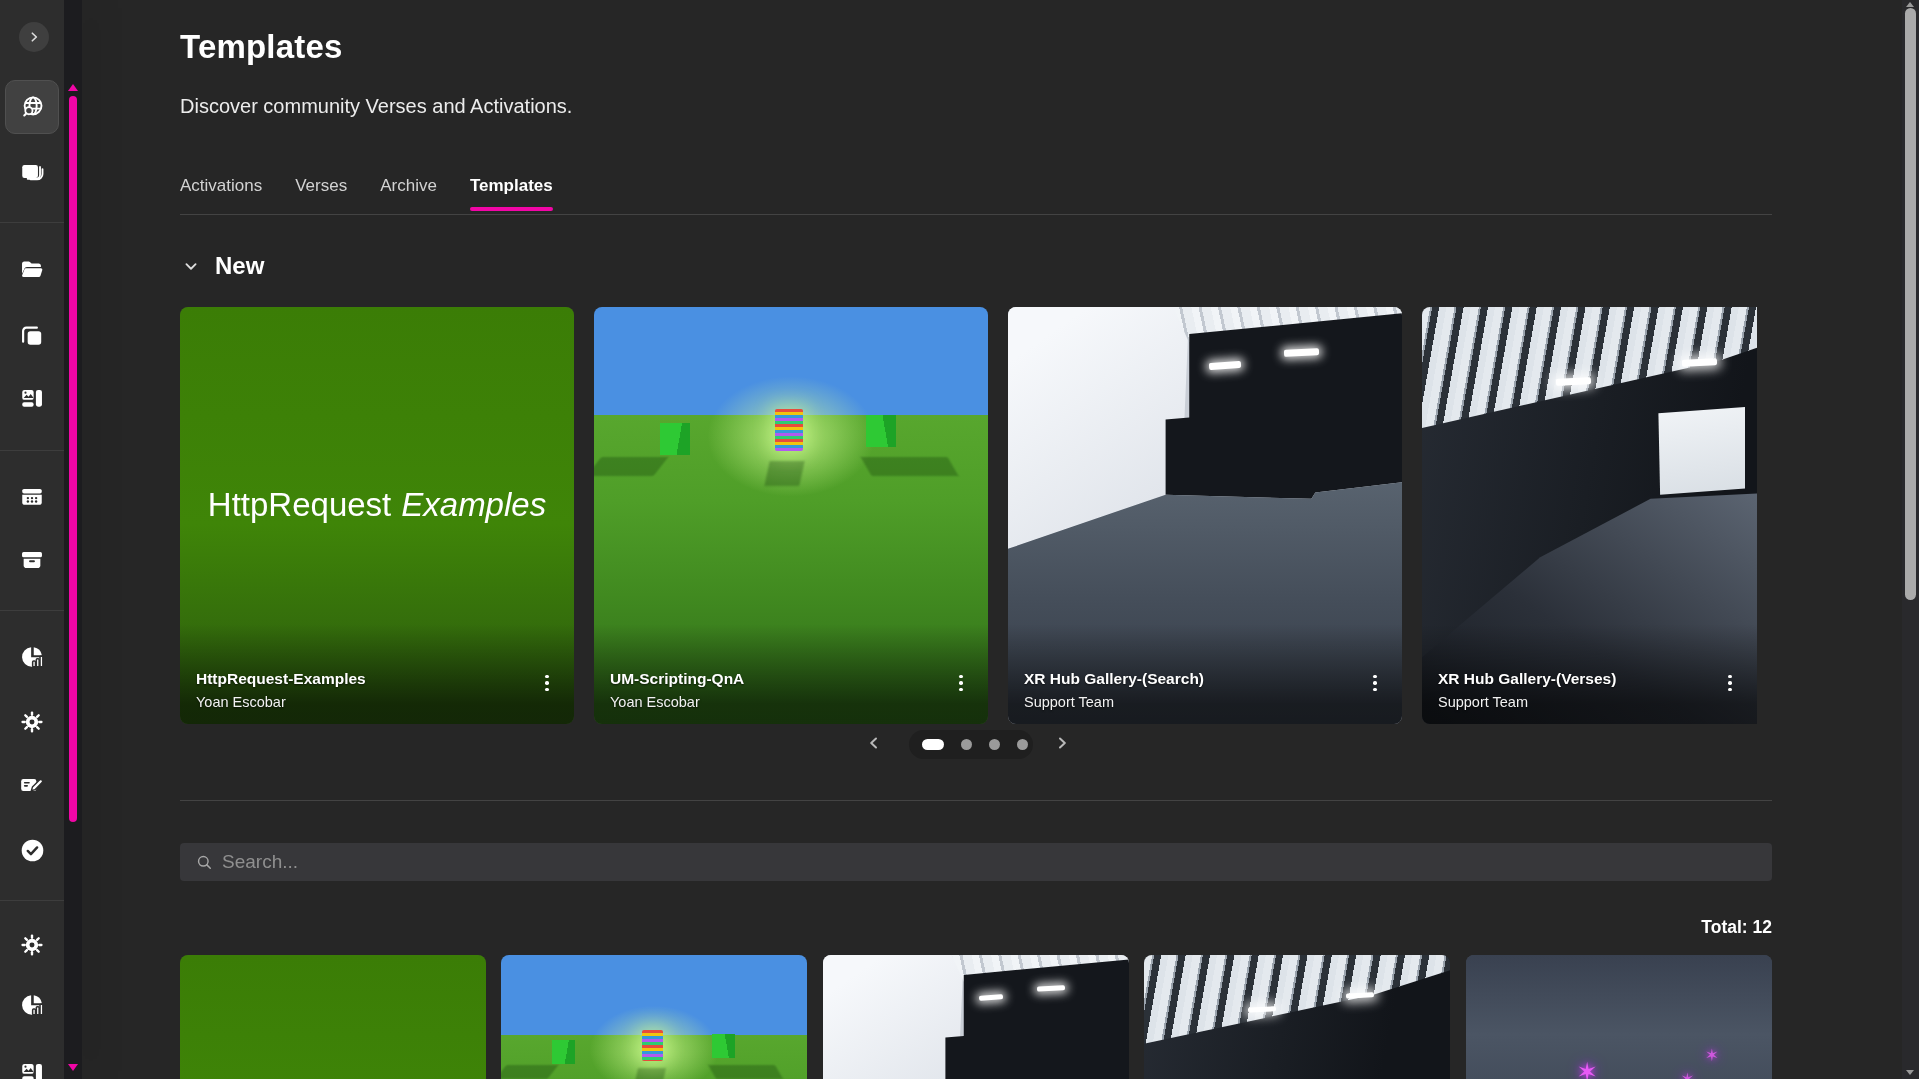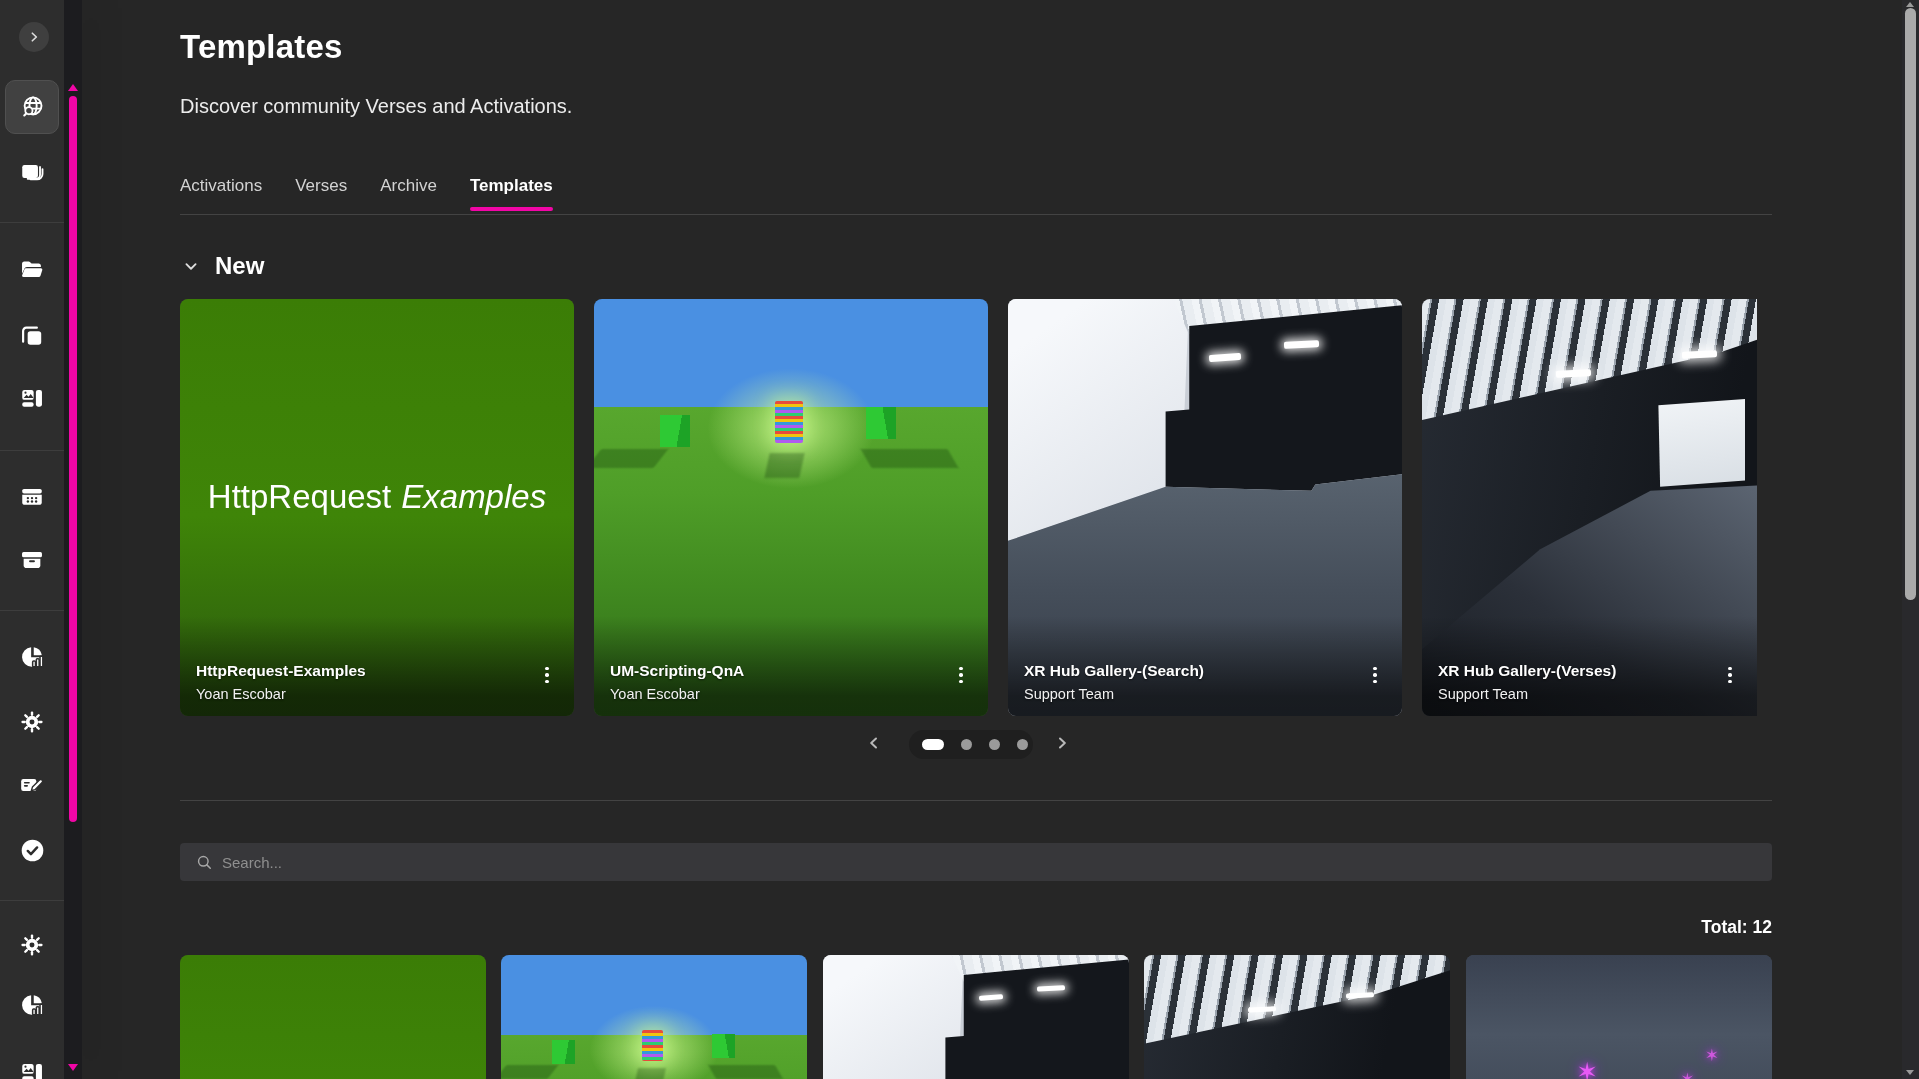--- a/index.html
+++ b/index.html
@@ -47,21 +47,21 @@
   .tab{position:relative;font-size:17px;color:#d2d2d2;padding-bottom:15px;cursor:pointer;}
   .tab.active{color:#fff;font-weight:700;}
   .tab.active::after{content:"";position:absolute;left:0;right:0;bottom:0;height:4px;border-radius:2px;background:var(--pink);}
   .hdiv{position:absolute;left:0;width:1592px;height:1px;background:var(--divider);}
 
   #section-new{position:absolute;left:0;top:252px;display:flex;align-items:center;gap:13px;cursor:default;}
   #section-new .chev{cursor:pointer;display:flex;}
   #section-new .t{font-size:24px;font-weight:700;}
 
   
-  .card{position:absolute;top:4px;height:417px;width:394px;border-radius:8px;overflow:hidden;background:#303030;cursor:pointer;}
+  .card{position:absolute;top:12px;height:417px;width:394px;border-radius:8px;overflow:hidden;background:#303030;cursor:pointer;}
   .card .artbox{position:absolute;left:0;top:0;width:394px;height:417px;}
   .shade{position:absolute;left:0;right:0;bottom:0;height:100px;
     background:linear-gradient(180deg,rgba(0,0,0,0) 0%,rgba(0,0,0,.55) 80%);}
   .c-title{position:absolute;left:16px;bottom:36px;font-size:15.5px;font-weight:700;text-shadow:0 1px 2px rgba(0,0,0,.6);}
   .c-author{position:absolute;left:16px;bottom:14px;font-size:14.5px;color:#f2f2f2;text-shadow:0 1px 2px rgba(0,0,0,.6);}
   .kebab{position:absolute;right:14px;bottom:26px;width:26px;height:30px;display:flex;flex-direction:column;
     align-items:center;justify-content:center;gap:3px;cursor:pointer;}
   .kebab i{width:3.5px;height:3.5px;border-radius:50%;background:#fff;display:block;}
 
   .art{position:absolute;inset:0;}
@@ -128,21 +128,21 @@
   .pg-chev{position:absolute;width:24px;height:24px;display:flex;align-items:center;justify-content:center;cursor:pointer;}
   #pg-pill{position:absolute;left:729px;top:730px;width:124px;height:29px;border-radius:15px;background:#1f1f1f;
     display:flex;align-items:center;gap:17px;padding:0 13px;}
   .dot{width:11px;height:11px;border-radius:50%;background:#9b9b9b;cursor:pointer;flex:none;}
   .dot.on{width:22px;height:11px;border-radius:6px;background:#fff;}
 
   
   #searchbar{position:absolute;left:0;top:843px;width:1592px;height:38px;background:#37373a;border-radius:4px;}
   #searchbar .mag{position:absolute;left:15px;top:10px;}
   #search-input{position:absolute;left:42px;top:0;height:38px;width:700px;background:transparent;border:none;outline:none;
-    color:#d6d6d6;font-size:15px;font-family:inherit;}
+    color:#d6d6d6;font-size:19px;font-family:inherit;}
   #search-input::placeholder{color:#8f8f8f;}
 
   #total{position:absolute;left:0;top:906px;width:1592px;text-align:right;font-size:17.5px;font-weight:700;margin-top:11px;}
 
   
   .gcard{position:absolute;top:955px;width:306px;height:306px;border-radius:8px;overflow:hidden;background:#303030;cursor:pointer;}
   .gcard .artbox{position:absolute;left:0;top:0;width:306px;height:306px;}
 </style>
 </head>
 <body>

